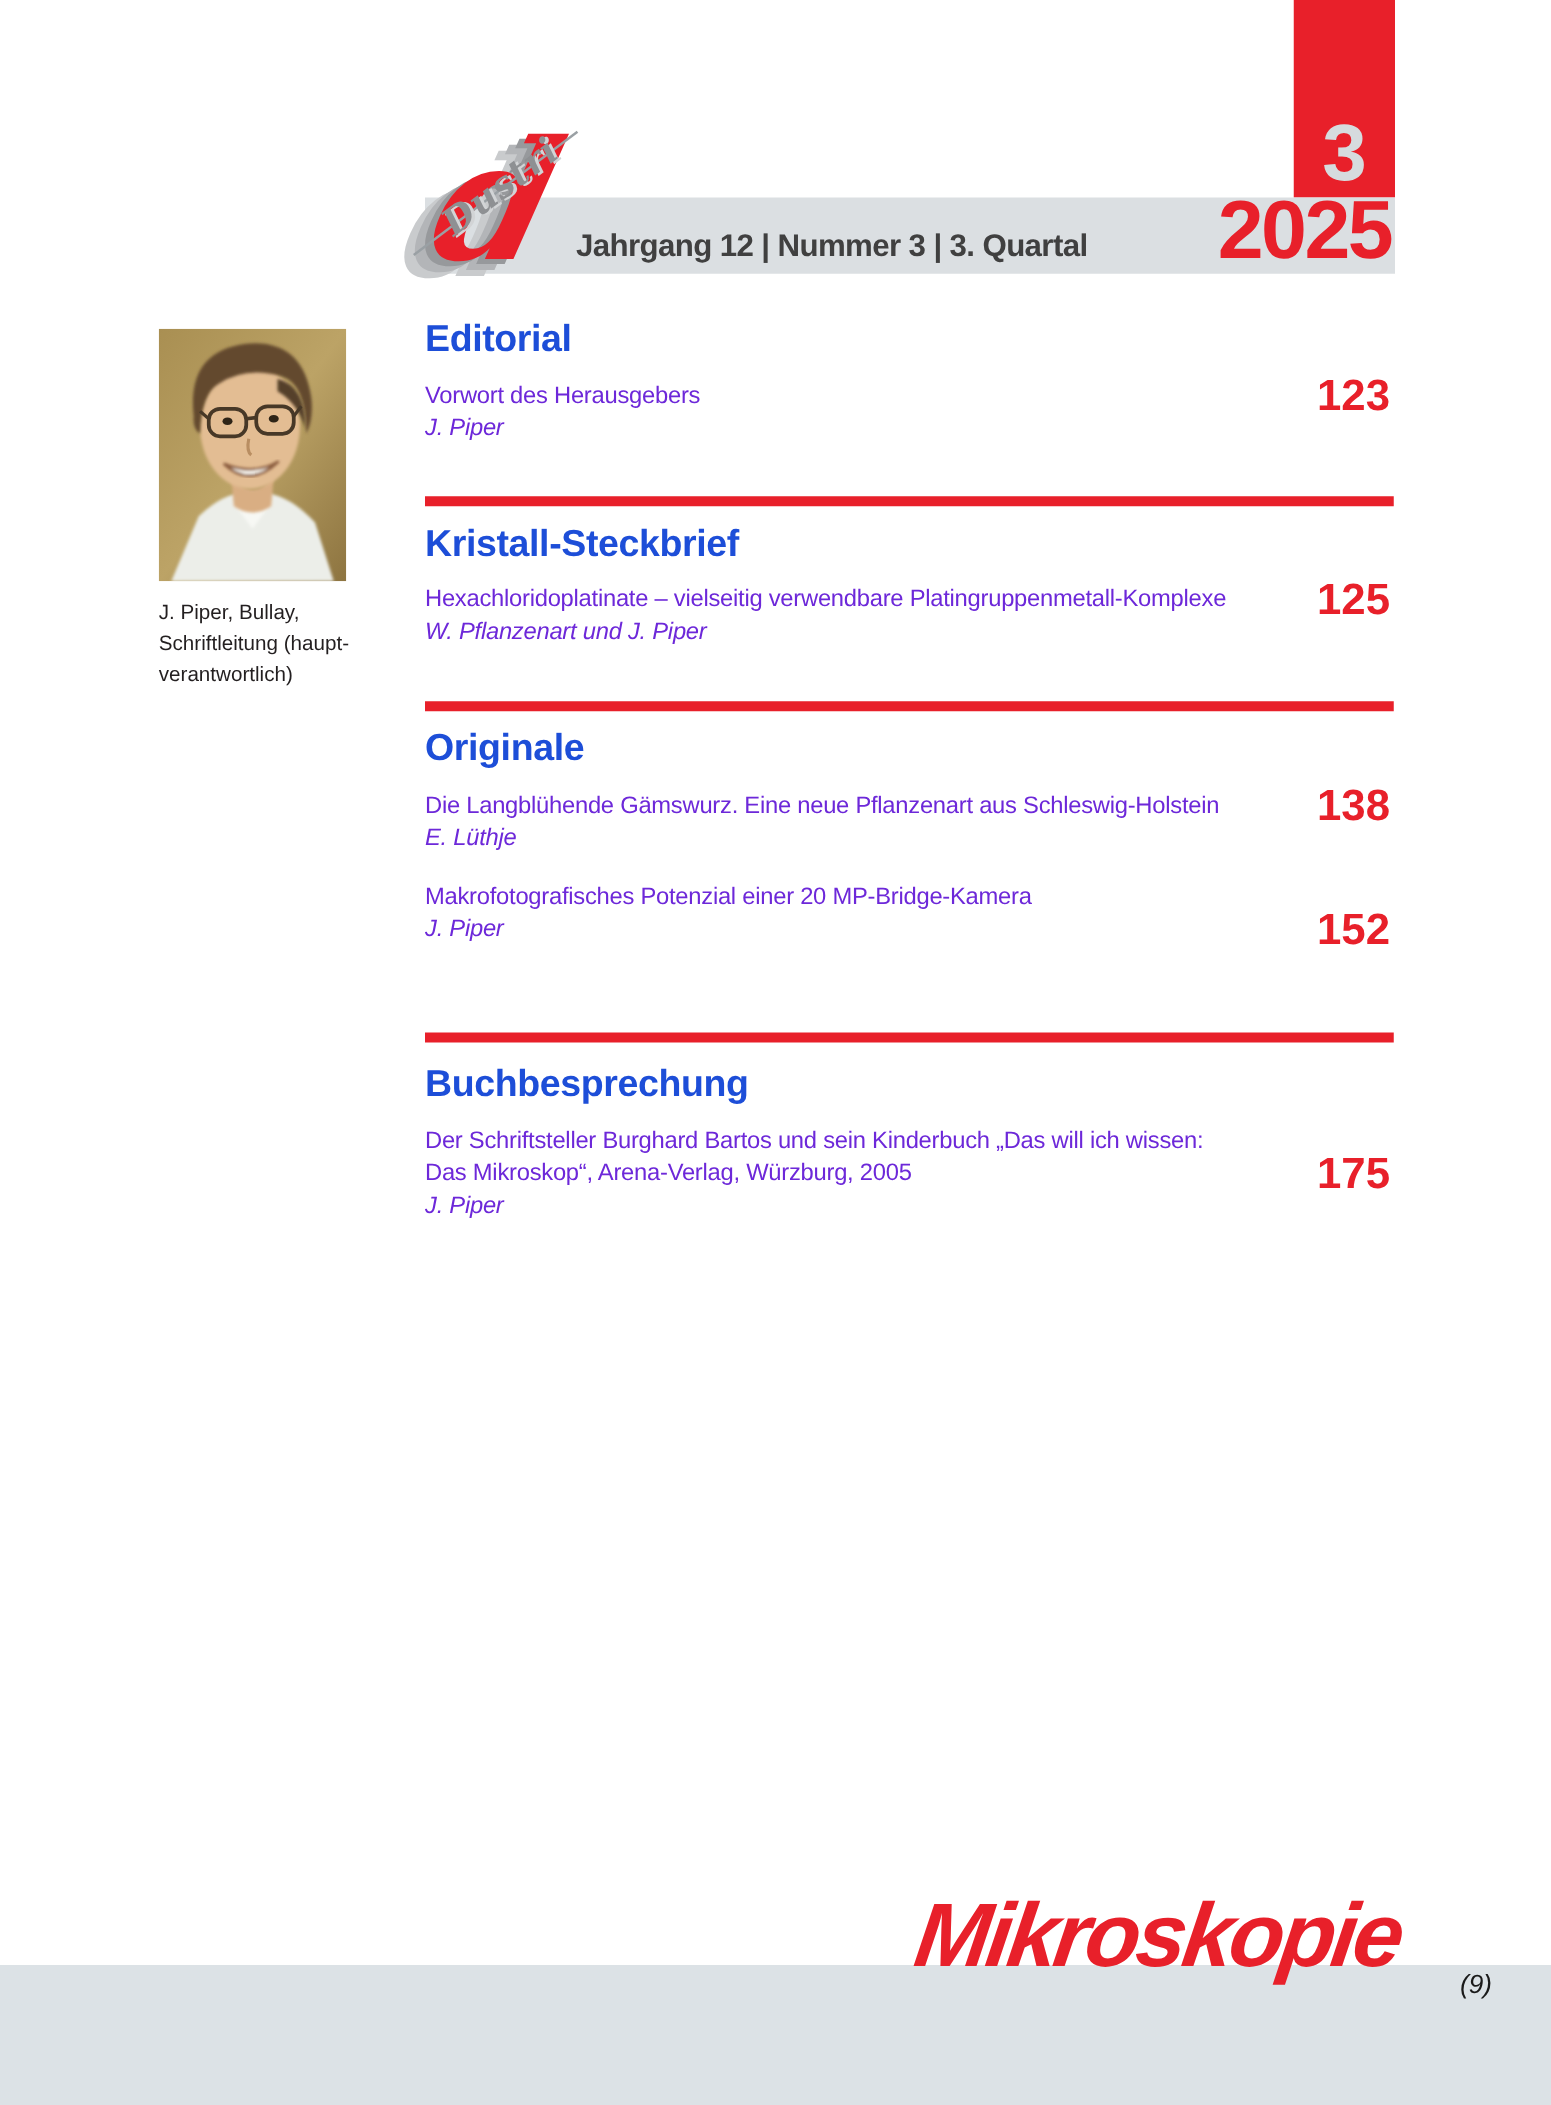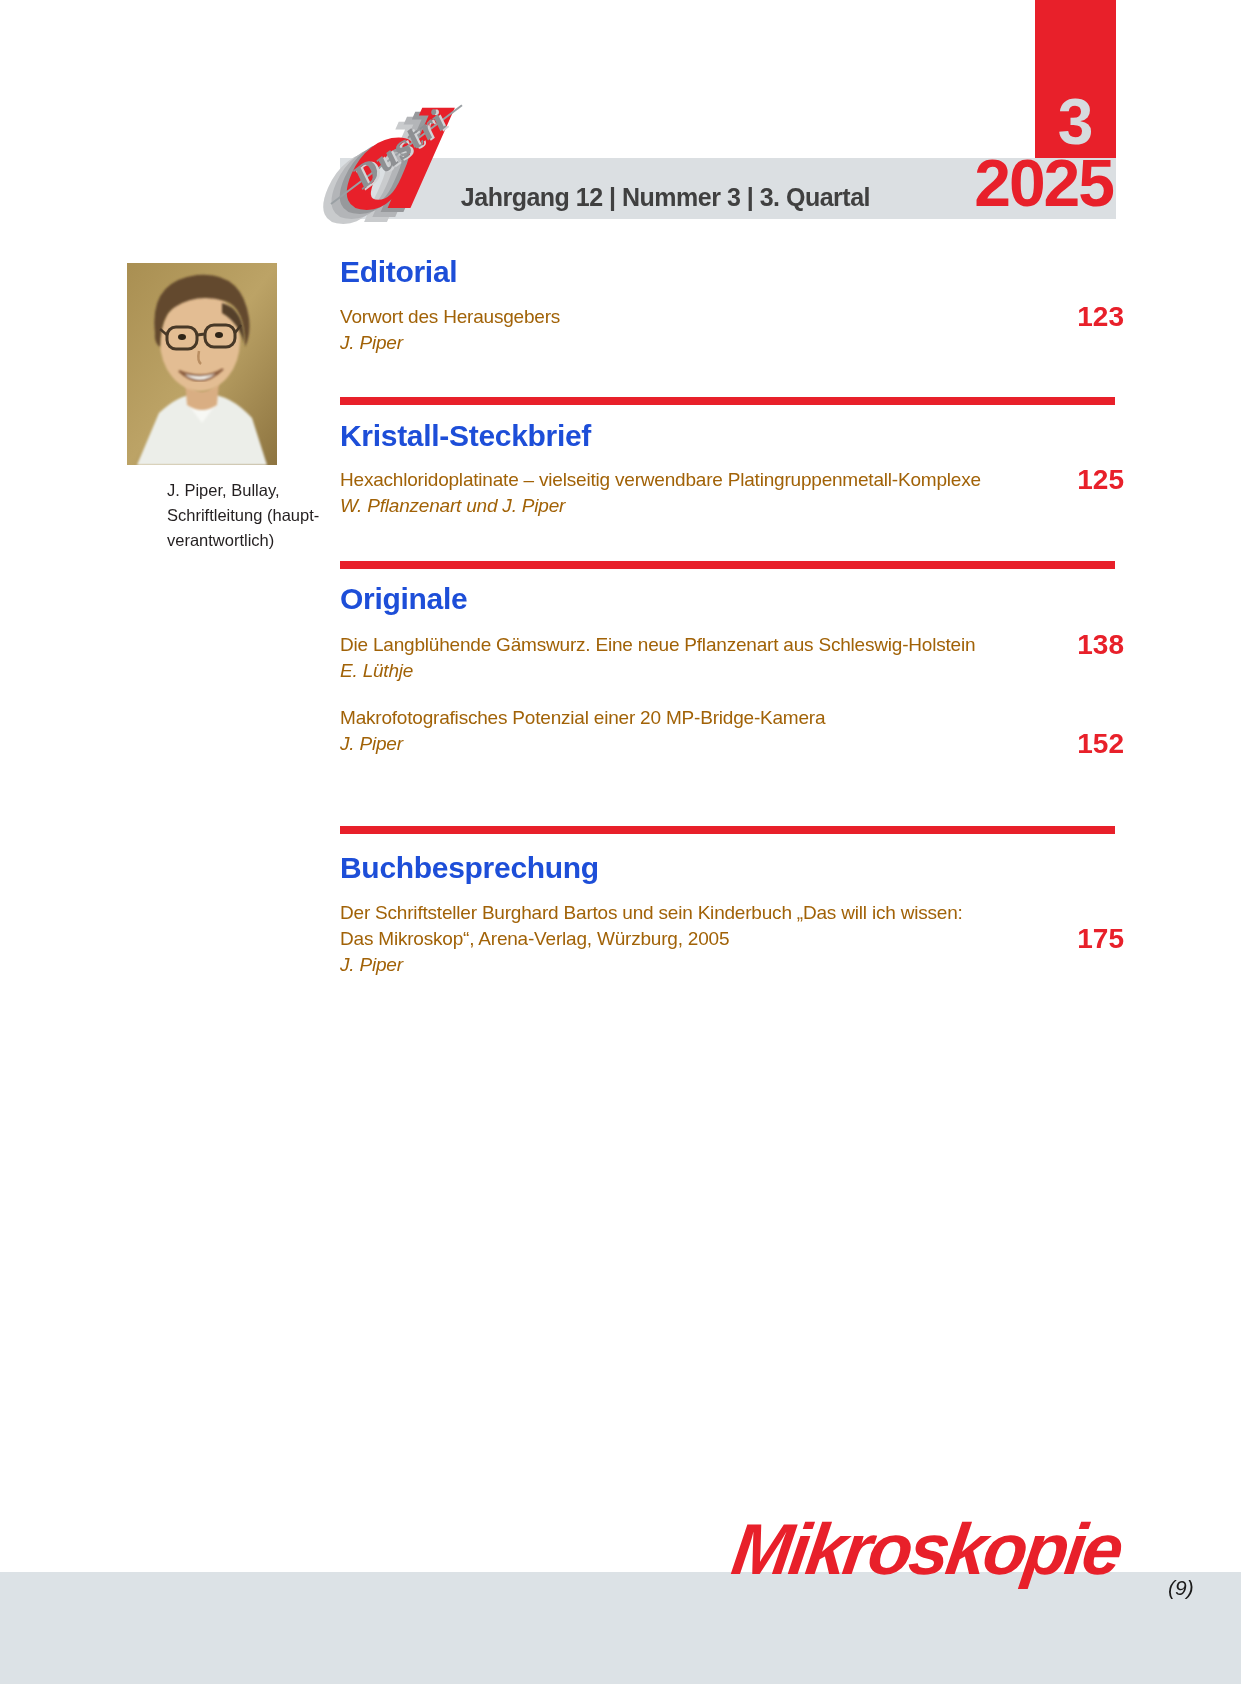--- a/index.html
+++ b/index.html
@@ -26,29 +26,29 @@
   .d-s1{color:#97999c;transform:skewX(-14deg) translate(-6px,4px) !important;}
   .d-main{color:#e8202a;}
   .logo-line{position:absolute;left:331px;top:203px;width:164px;height:2px;background:#9aa0a4;
         transform:rotate(-37deg);transform-origin:left center;z-index:3;}
   .logo-dustri{position:absolute;left:346px;top:132px;transform:rotate(-37deg);
         font-family:"DejaVu Serif",serif;font-style:italic;font-weight:bold;font-size:29px;
         color:#8e9093;letter-spacing:1px;z-index:4;text-shadow:2px 2px 0 #d2d4d6;}
 
   
   .photo{position:absolute;left:127px;top:263px;width:150px;height:202px;}
-  .caption{position:absolute;left:127px;top:478px;font-size:16.5px;line-height:25px;color:#231f20;margin-left:40px;}
+  .caption{position:absolute;left:127px;top:478px;font-size:16.5px;line-height:25px;color:#231f20;}
 
   
   .sec-head{position:absolute;left:340px;color:#1d4ed8;font-size:30px;font-weight:bold;
         line-height:36px;letter-spacing:-0.3px;}
-  .entry{position:absolute;left:340px;font-size:19px;line-height:26px;color:#a16207;
+  .entry{position:absolute;left:340px;font-size:19px;line-height:26px;color:#6d28d9;
         letter-spacing:-0.2px;width:700px;}
   .entry .authors{font-style:italic;}
-  .pageno{position:absolute;right:117px;color:#e8202a;font-size:28px;font-weight:bold;line-height:26px;}
+  .pageno{position:absolute;right:129px;color:#e8202a;font-size:35px;font-weight:bold;line-height:26px;}
   .rule{position:absolute;left:340px;width:775px;height:8px;background:#e8202a;}
 
   
   .footer-band{position:absolute;left:0;top:1572px;width:1241px;height:112px;background:#dce2e6;}
   .journal-logo{position:absolute;right:121px;top:1513px;color:#e8202a;
         font-size:72px;font-weight:bold;font-style:italic;letter-spacing:-3px;
         transform:skewX(-8deg);line-height:1;z-index:6;}
   .page-indicator{position:absolute;left:1168px;top:1576px;font-size:21px;font-style:italic;
         color:#1a1a1a;z-index:7;}
 </style>

